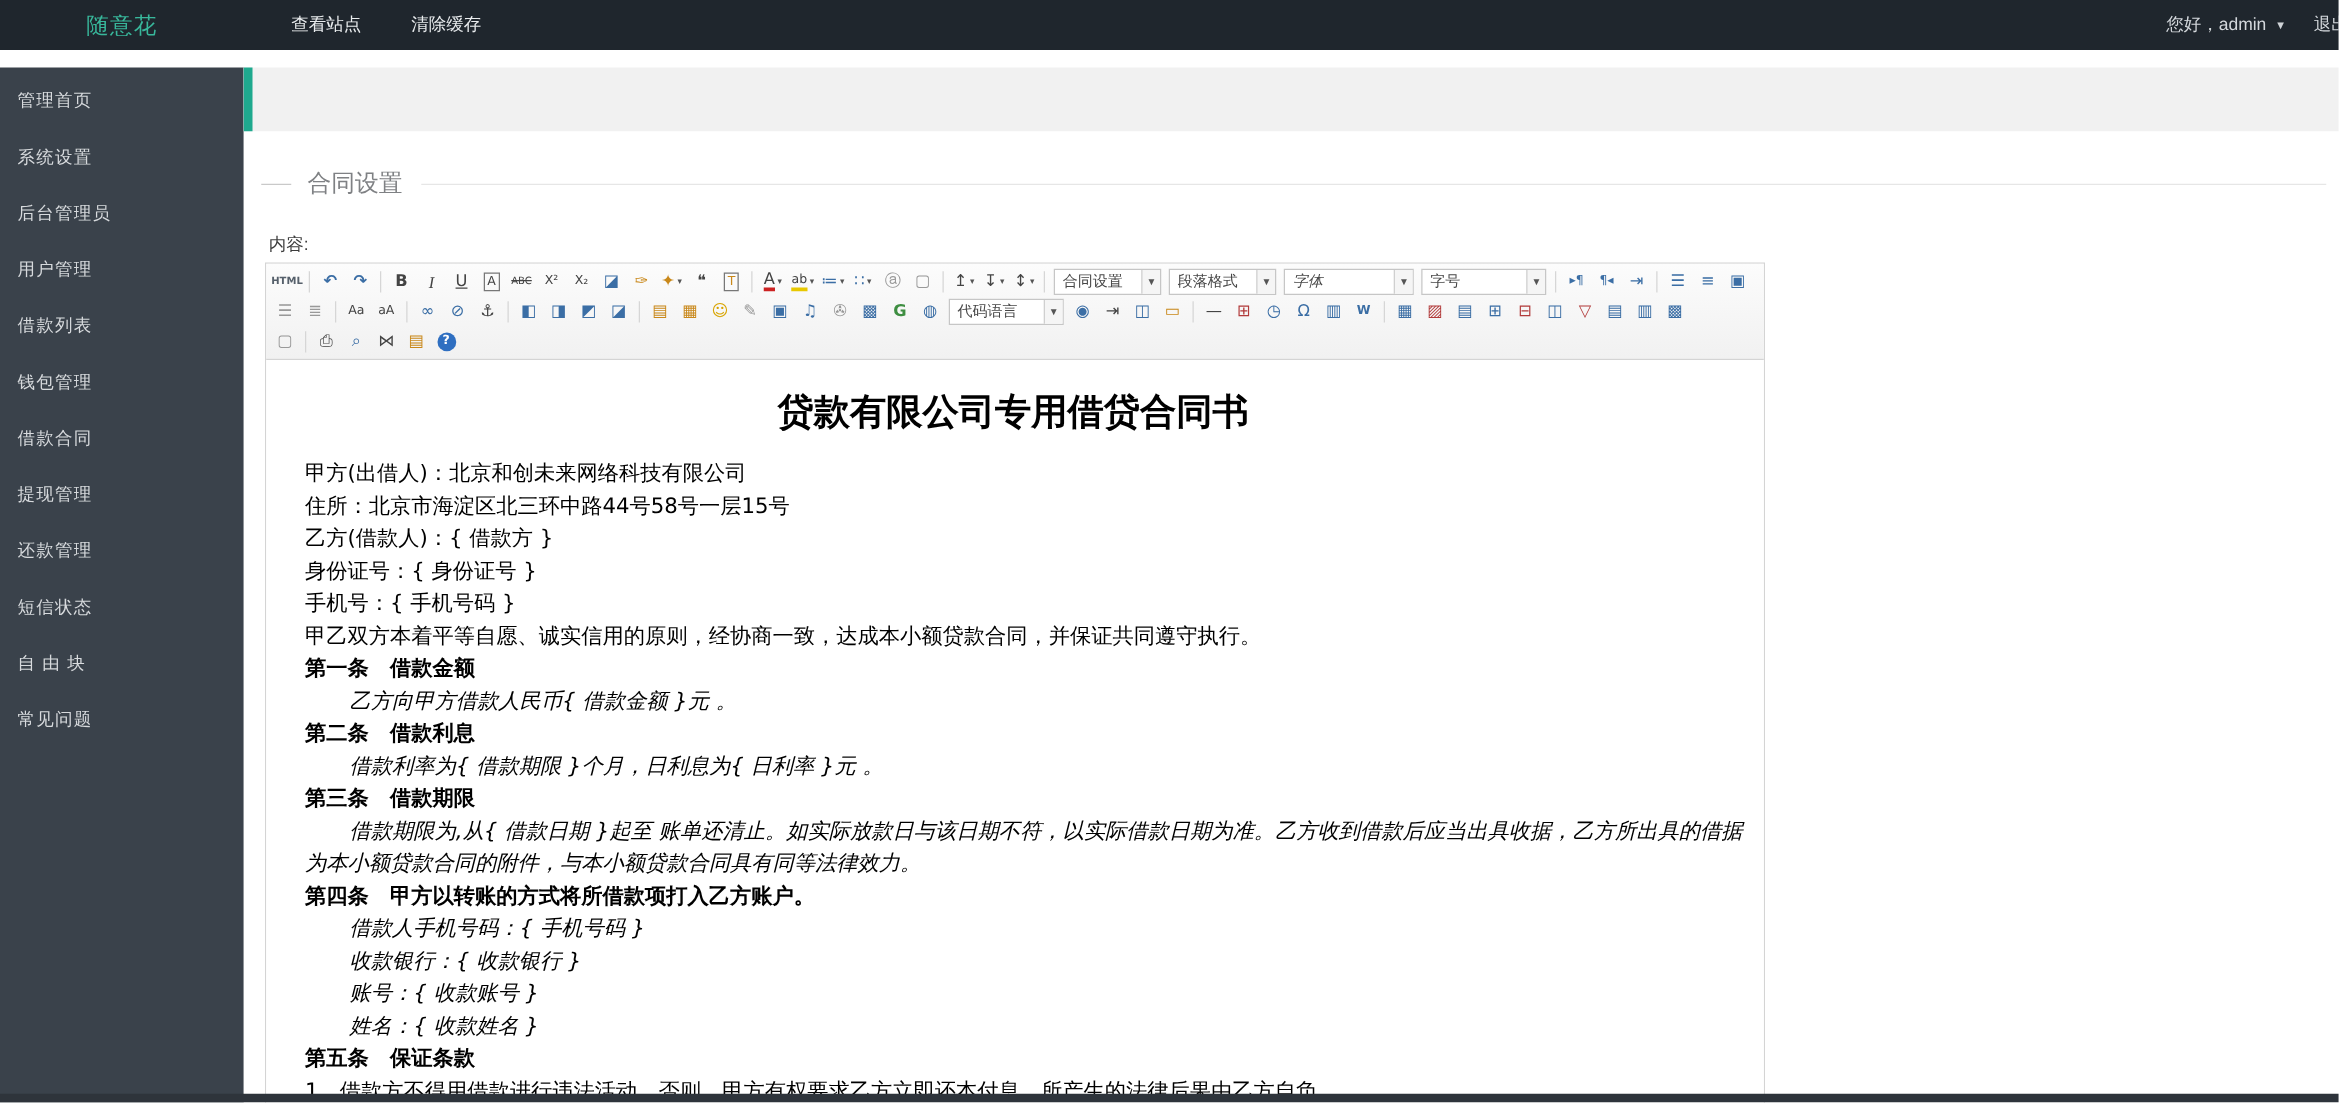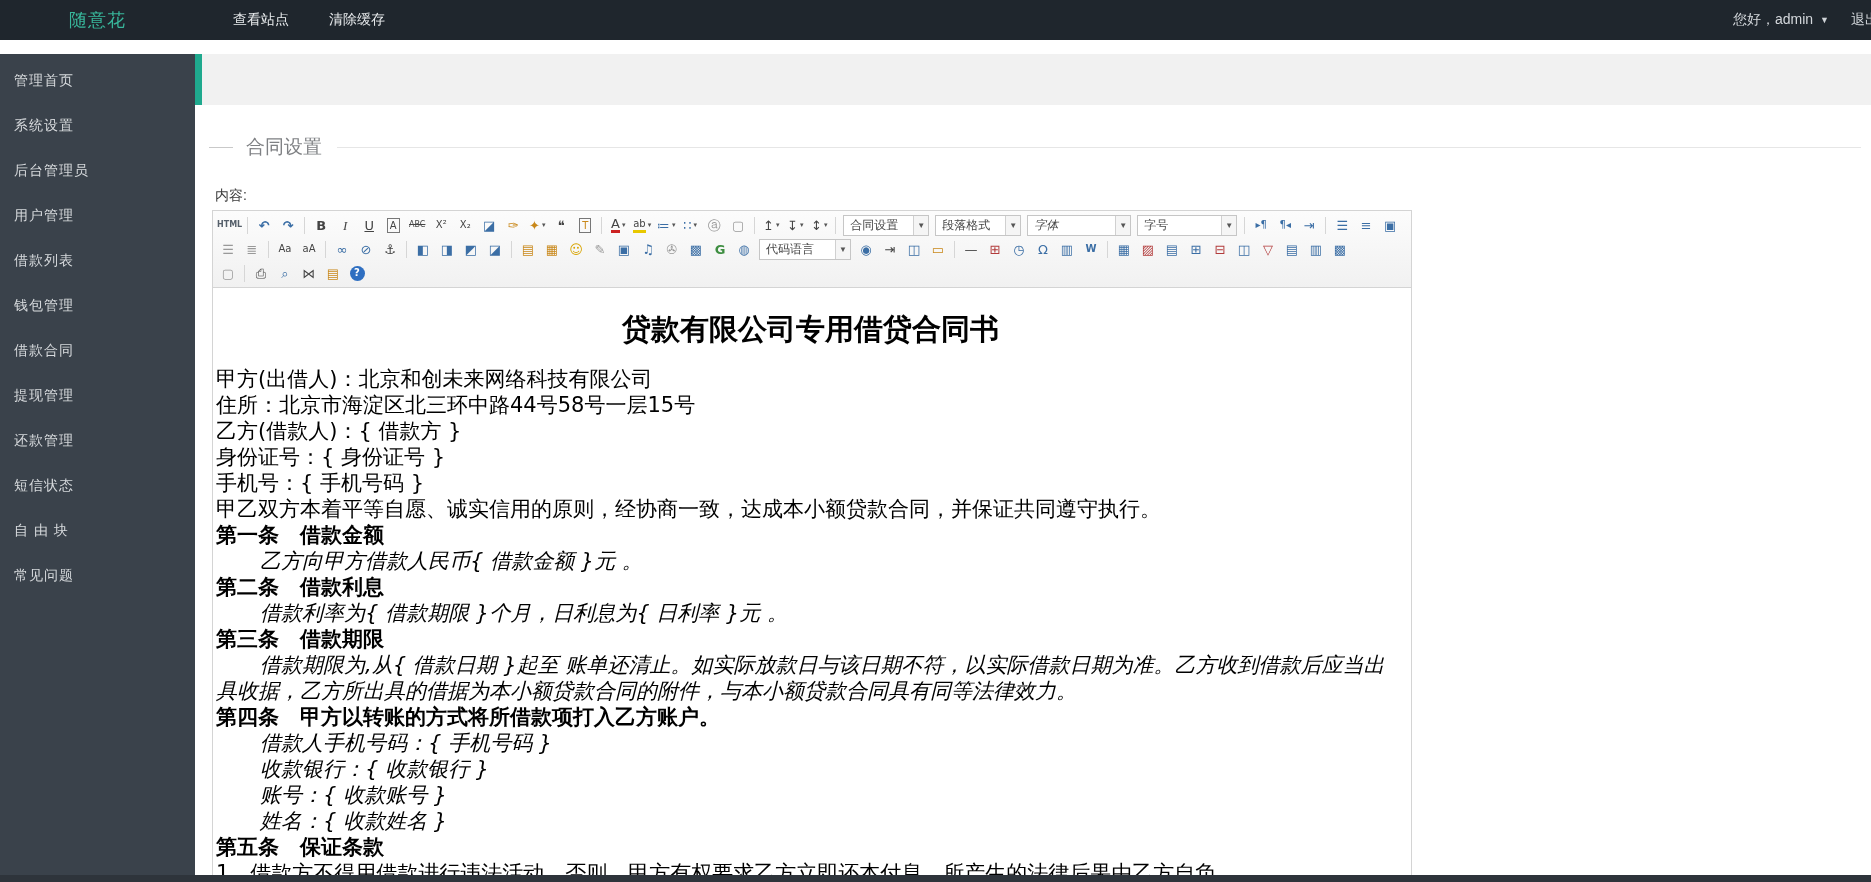--- a/index.html
+++ b/index.html
@@ -55,22 +55,22 @@
   .g-fore { border-bottom:3px solid #cc2222; line-height:12px; }
   .g-back { border-bottom:3px solid #e8c800; line-height:12px; }
   .g-help { background:#2f6fc1; color:#fff !important; border-radius:50%;
     width:15px; height:15px; min-width:15px; font-size:10px; font-weight:bold;
     display:inline-flex; align-items:center; justify-content:center; }
   .g-html { font-size:8px; font-weight:bold; color:#56606b; letter-spacing:0; }
   
   .edit-area { height:600px; padding:9px 6px 0 3px; overflow:hidden; background:#fff; cursor:text; }
   .contract-title { font-size:29px; font-weight:bold; color:#000; text-align:center;
     margin:13px 0 16px 0; font-family:"DejaVu Sans", sans-serif; }
-  .edit-area p { font-size:21px; line-height:26px; color:#000; white-space:pre-wrap;
-    font-family:"DejaVu Sans", sans-serif; }
+  .edit-area p { font-size:17px; line-height:26px; color:#000; white-space:pre-wrap;
+    font-family:"DejaVu Sans", sans-serif;margin-left:28px; }
   .edit-area p.bold { font-weight:bold; }
   .edit-area p.indent { text-indent:2.1em;font-style:italic; }
   
   .bottom-strip { position:absolute; left:0; bottom:0; width:1871px; height:7px; background:#2e343b; z-index:6; }
 </style>
 </head>
 <body>
 
 <div class="topbar">
   <div class="logo">随意花</div>

